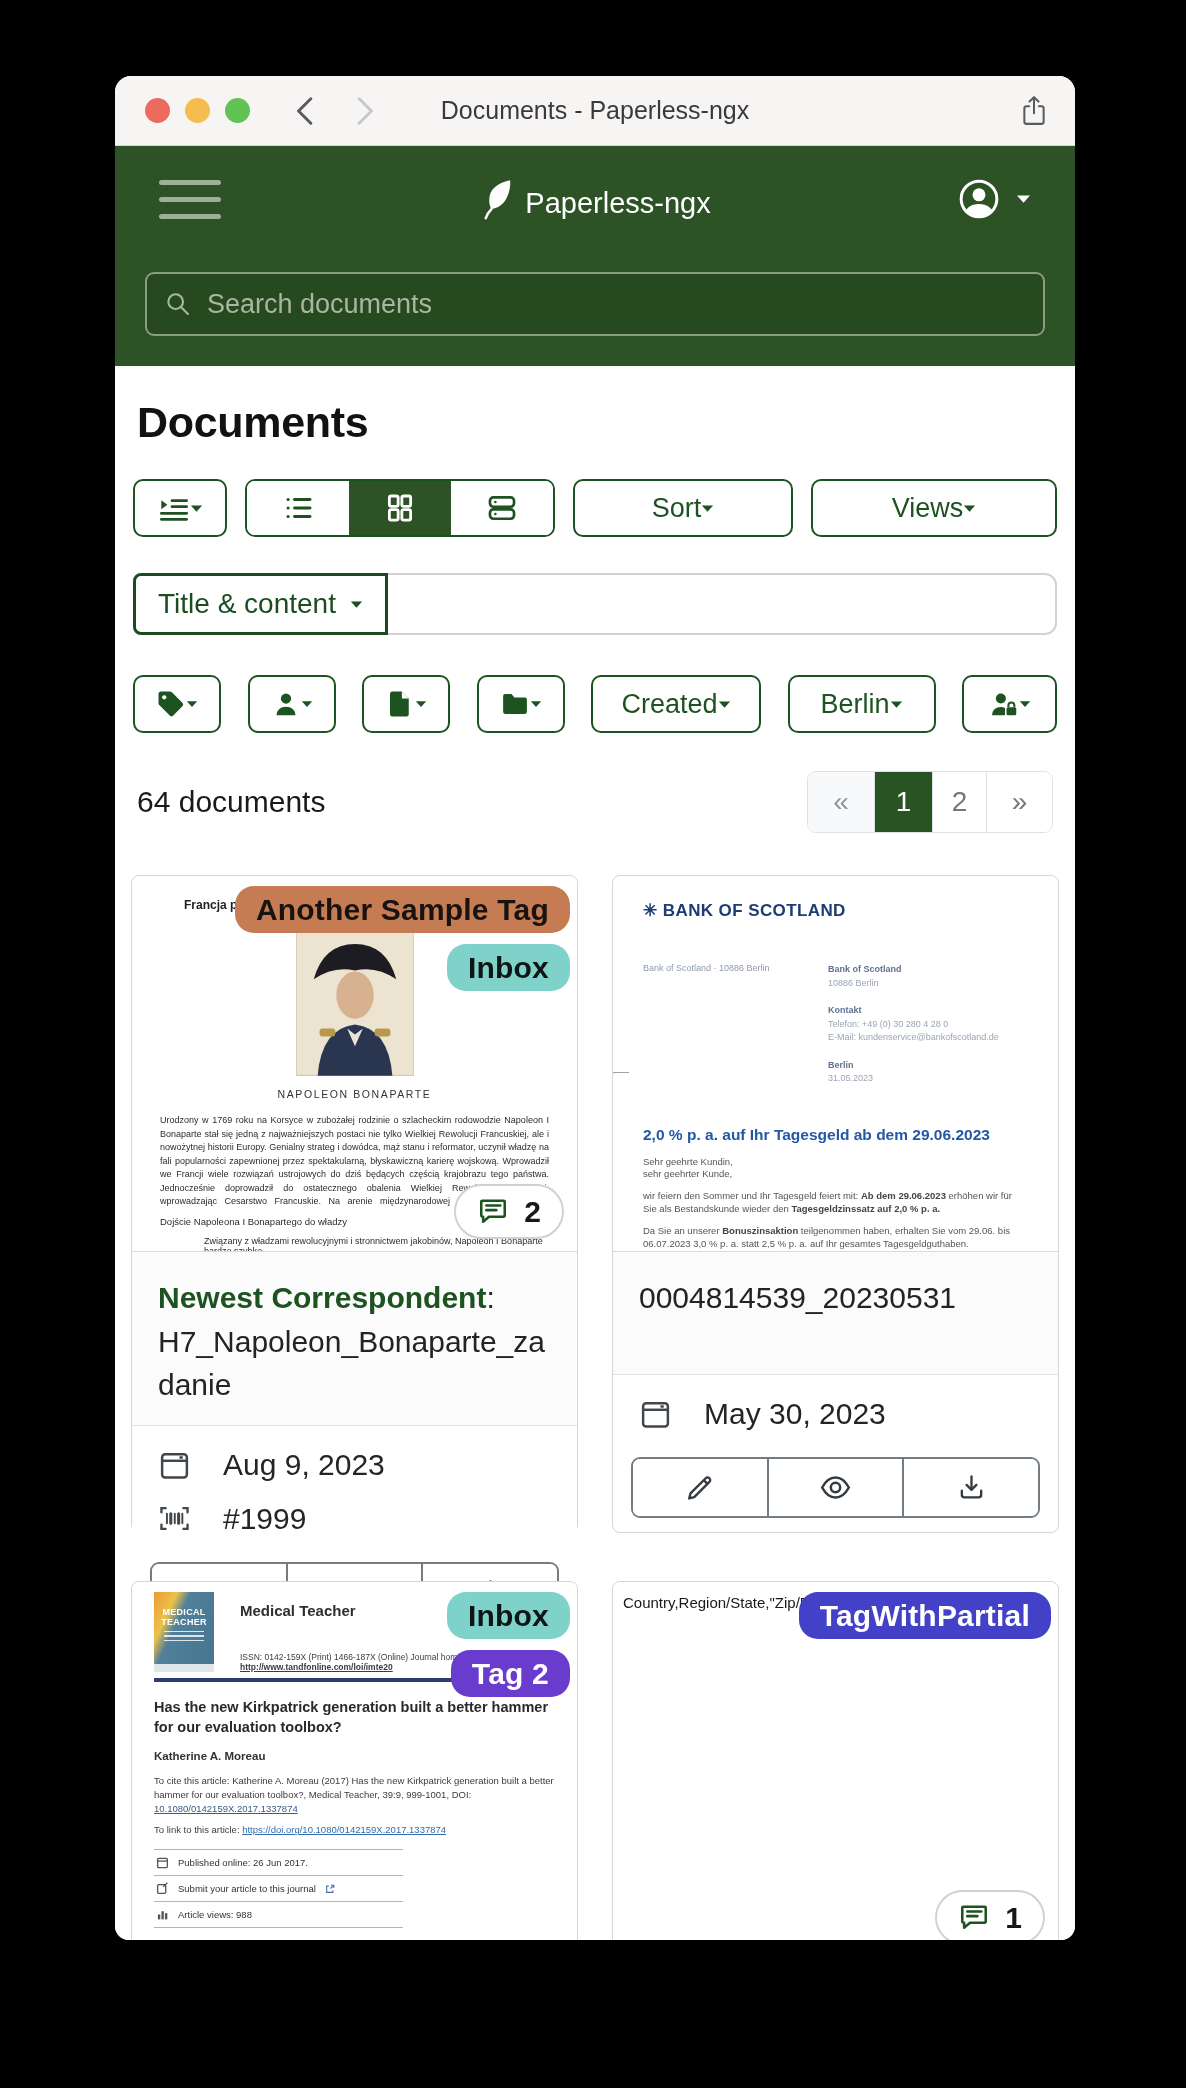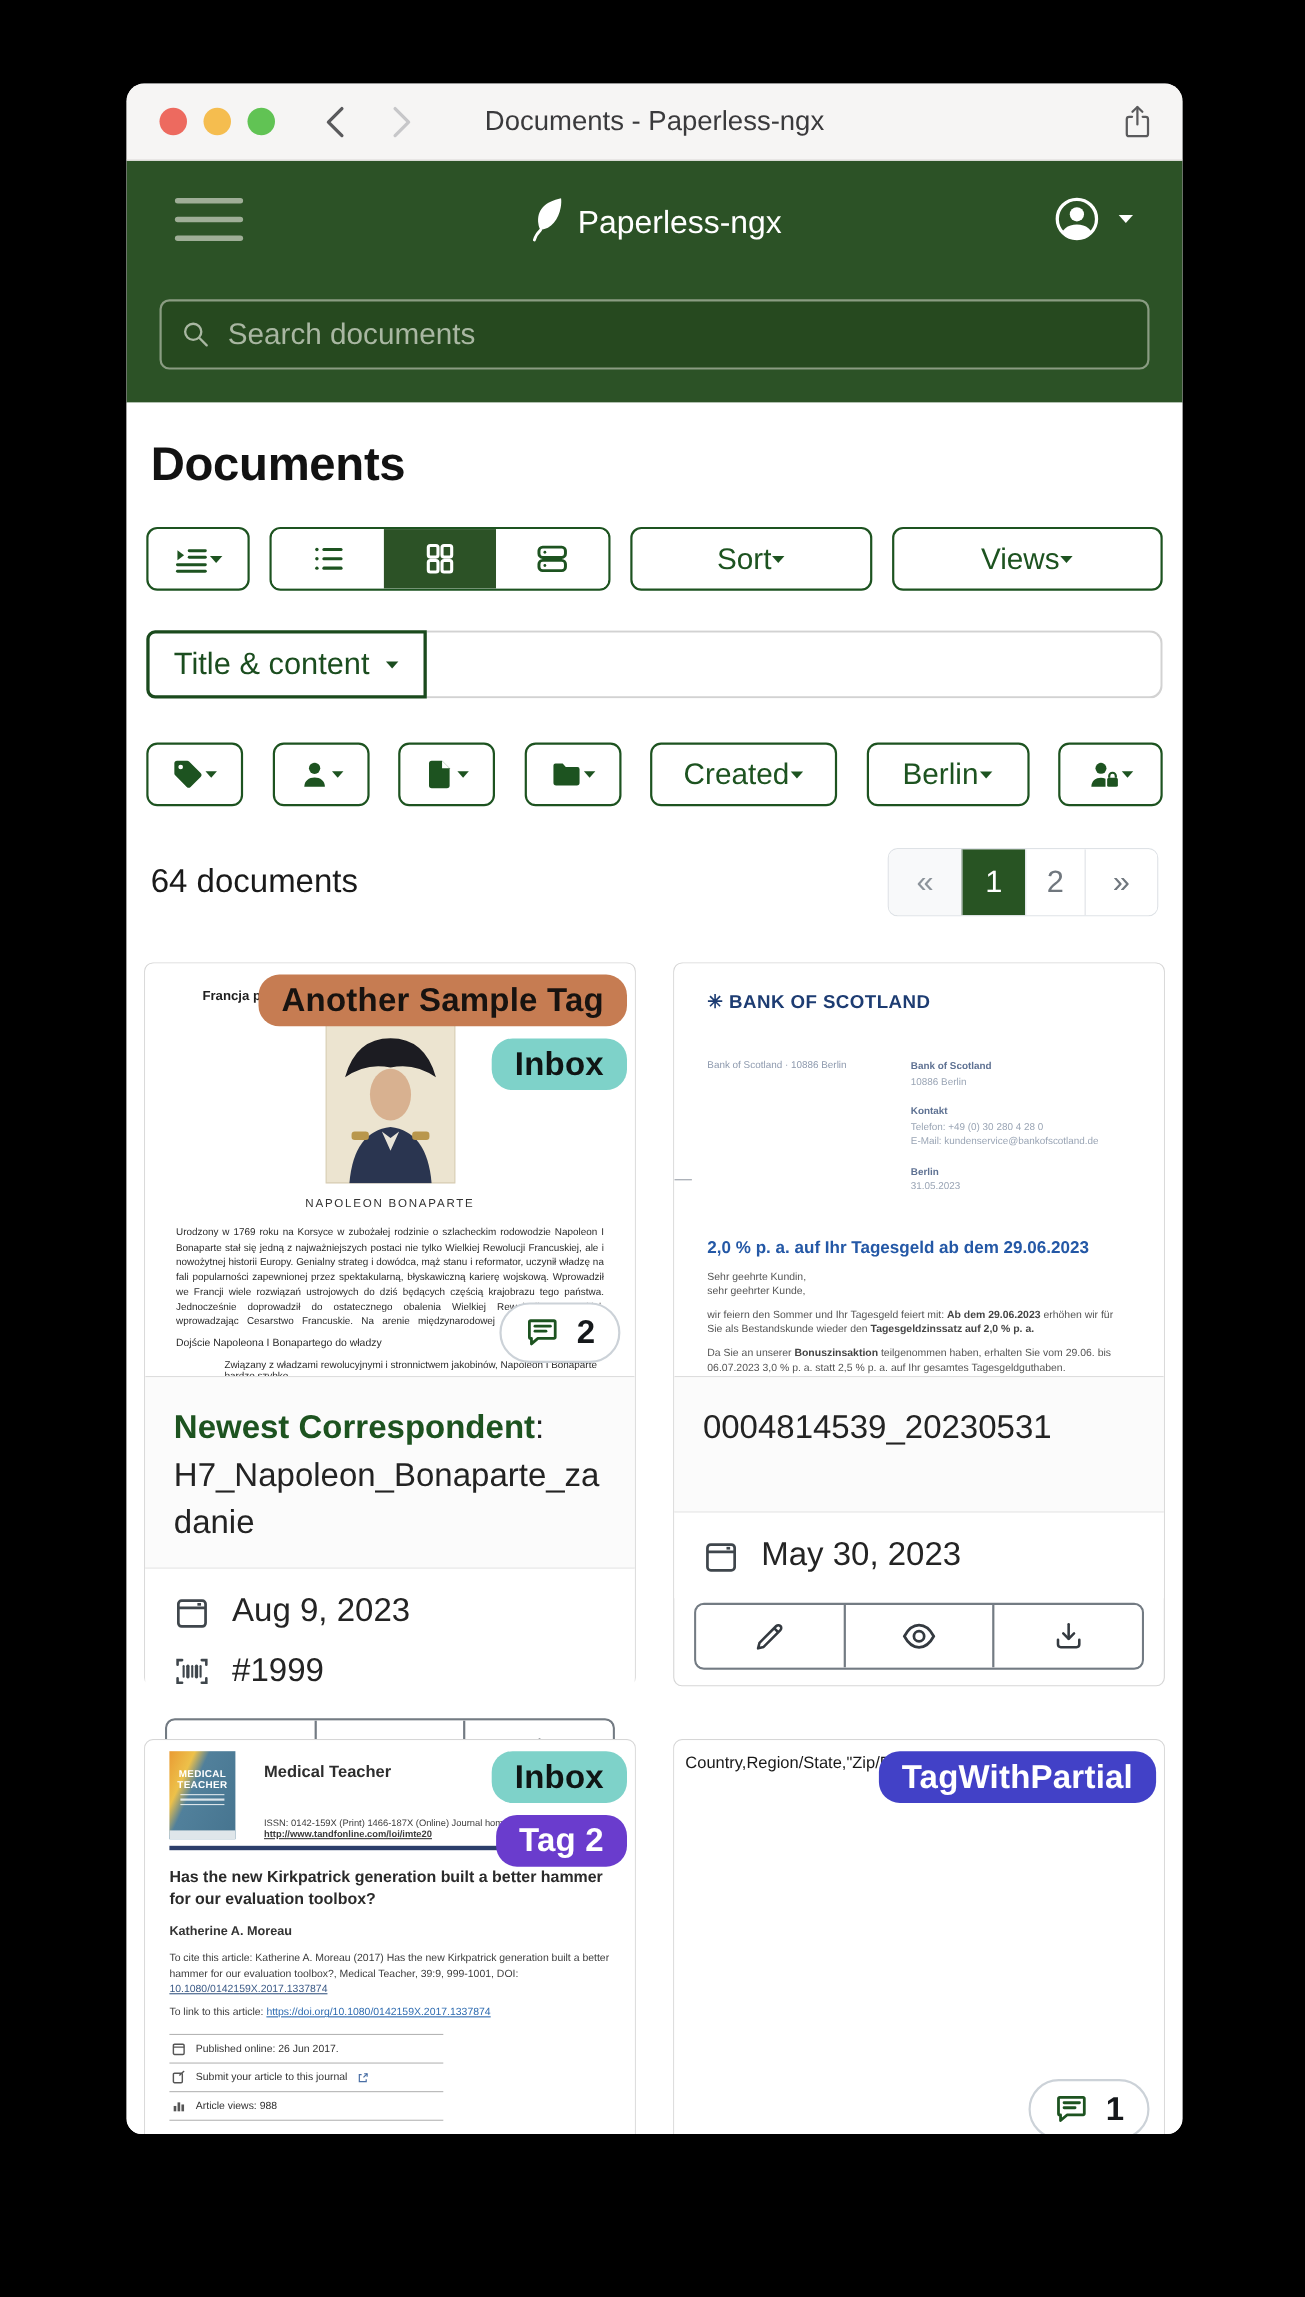--- a/index.html
+++ b/index.html
@@ -62,21 +62,21 @@
 .preview{height:376px;flex:none;border-bottom:1px solid #dadada;border-radius:8px 8px 0 0;overflow:hidden;position:relative;background:#fff;cursor:pointer}
 .tags{position:absolute;top:10px;right:7px;display:flex;flex-direction:column;align-items:flex-end;gap:11px;z-index:5}
 .tag{height:47px;display:flex;align-items:center;padding:0 21px;border-radius:19px;font-size:30px;font-weight:700;letter-spacing:.2px;cursor:pointer;border:none;font-family:inherit}
 .comment-badge{position:absolute;right:13px;bottom:12px;z-index:5;height:55px;background:#fff;border:2px solid #ccd2d8;border-radius:28px;display:flex;align-items:center;gap:15px;padding:0 21px;cursor:pointer}
 .comment-badge .cnt{font-size:30px;font-weight:700;color:#15181b}
 .chat-ic{color:#1d5320}
 .title-block{flex:1;padding:24px 26px 18px;background:#fbfbfb;cursor:pointer}
 .title-line{font-size:30px;line-height:1.45;color:#232323;word-break:break-word}
 .corr{color:#1d5320;font-weight:700}
 .meta-block{border-top:1px solid #e3e3e3;padding:22px 26px 2px;background:#fff;flex:none}
-.meta-row{display:flex;align-items:flex-end;gap:20px;margin-bottom:20px;font-size:30px;color:#242424}
+.meta-row{display:flex;align-items:flex-start;gap:32px;margin-bottom:20px;font-size:30px;color:#242424}
 .meta-icon{color:#3f464c;flex:none}
 .actions{flex:none;margin:4px 18px 14px;height:61px;display:flex;border:2px solid #737b83;border-radius:9px;overflow:hidden;background:#fff}
 .abtn{flex:1;display:flex;align-items:center;justify-content:center;border:none;border-left:2px solid #737b83;background:#fff;color:#343a40;cursor:pointer}
 .abtn:first-child{border-left:none}
 
 .pv-nap{padding:22px 28px;color:#2b2b2b}
 .nap-h{font-size:12px;font-weight:700;margin-left:24px;color:#1f1f1f}
 .nap-portrait{display:block;margin:14px auto 0}
 .nap-cap{text-align:center;font-size:10.5px;letter-spacing:1.6px;color:#333;margin-top:12px}
 .nap-para{margin-top:14px;font-size:9px;line-height:1.5;text-align:justify;height:92px;overflow:hidden}

